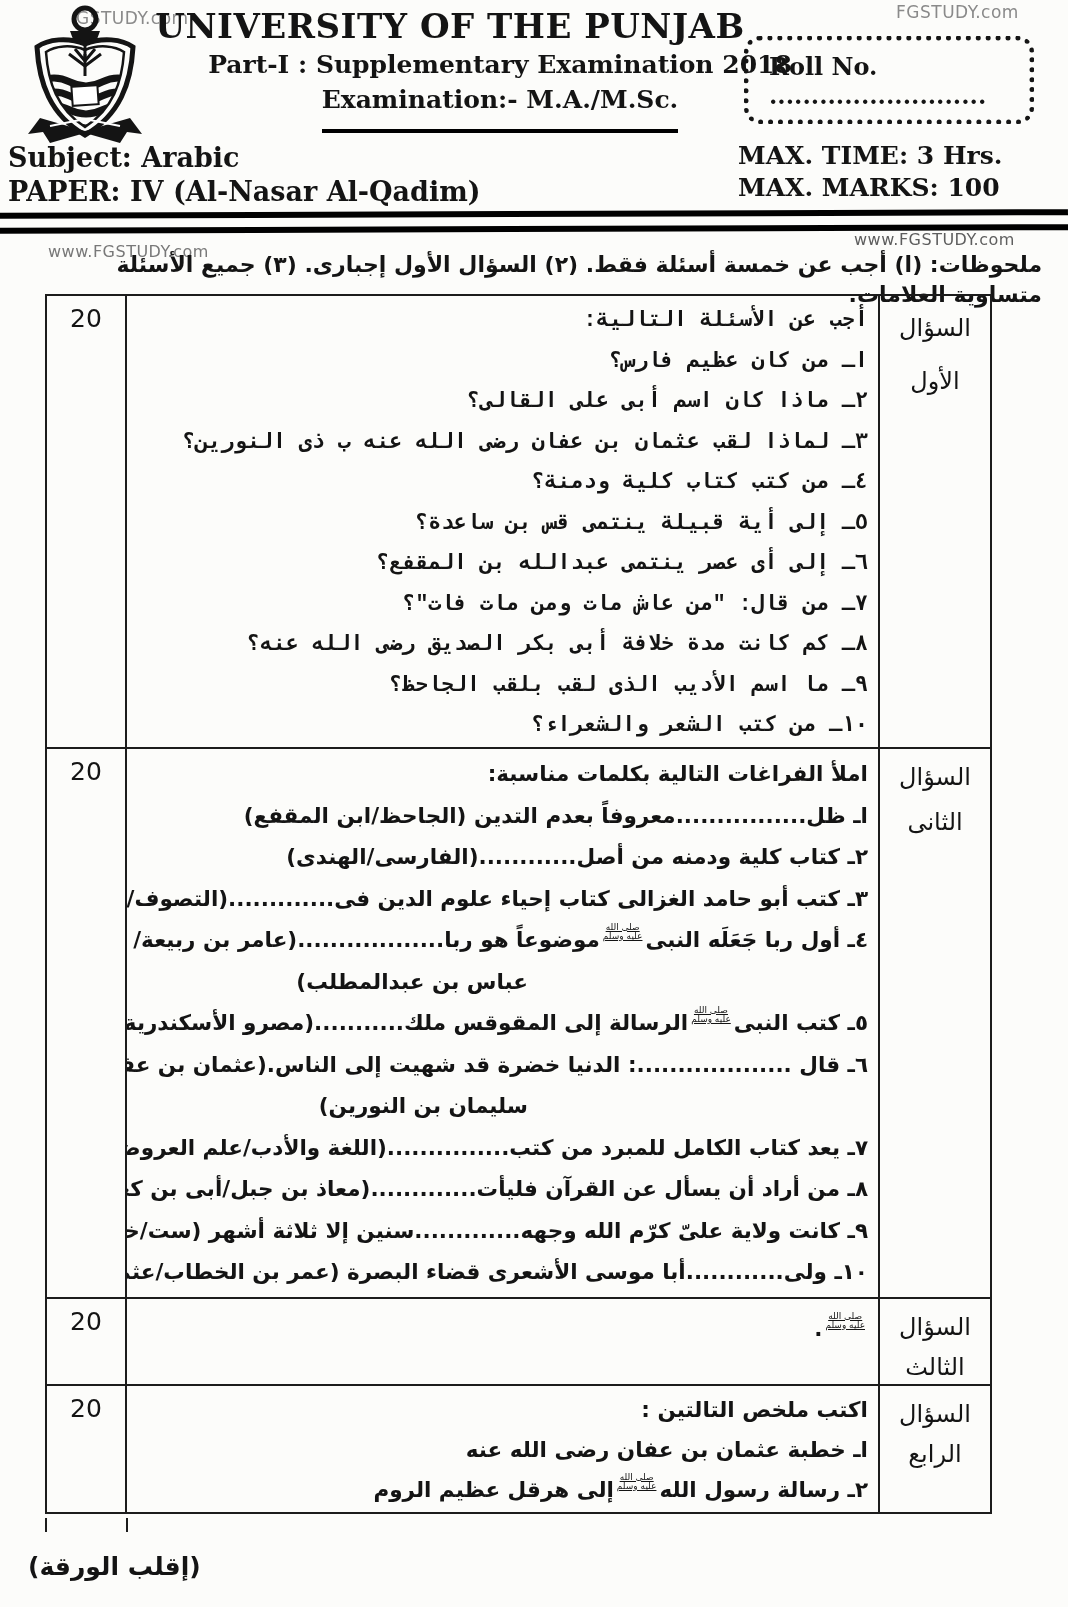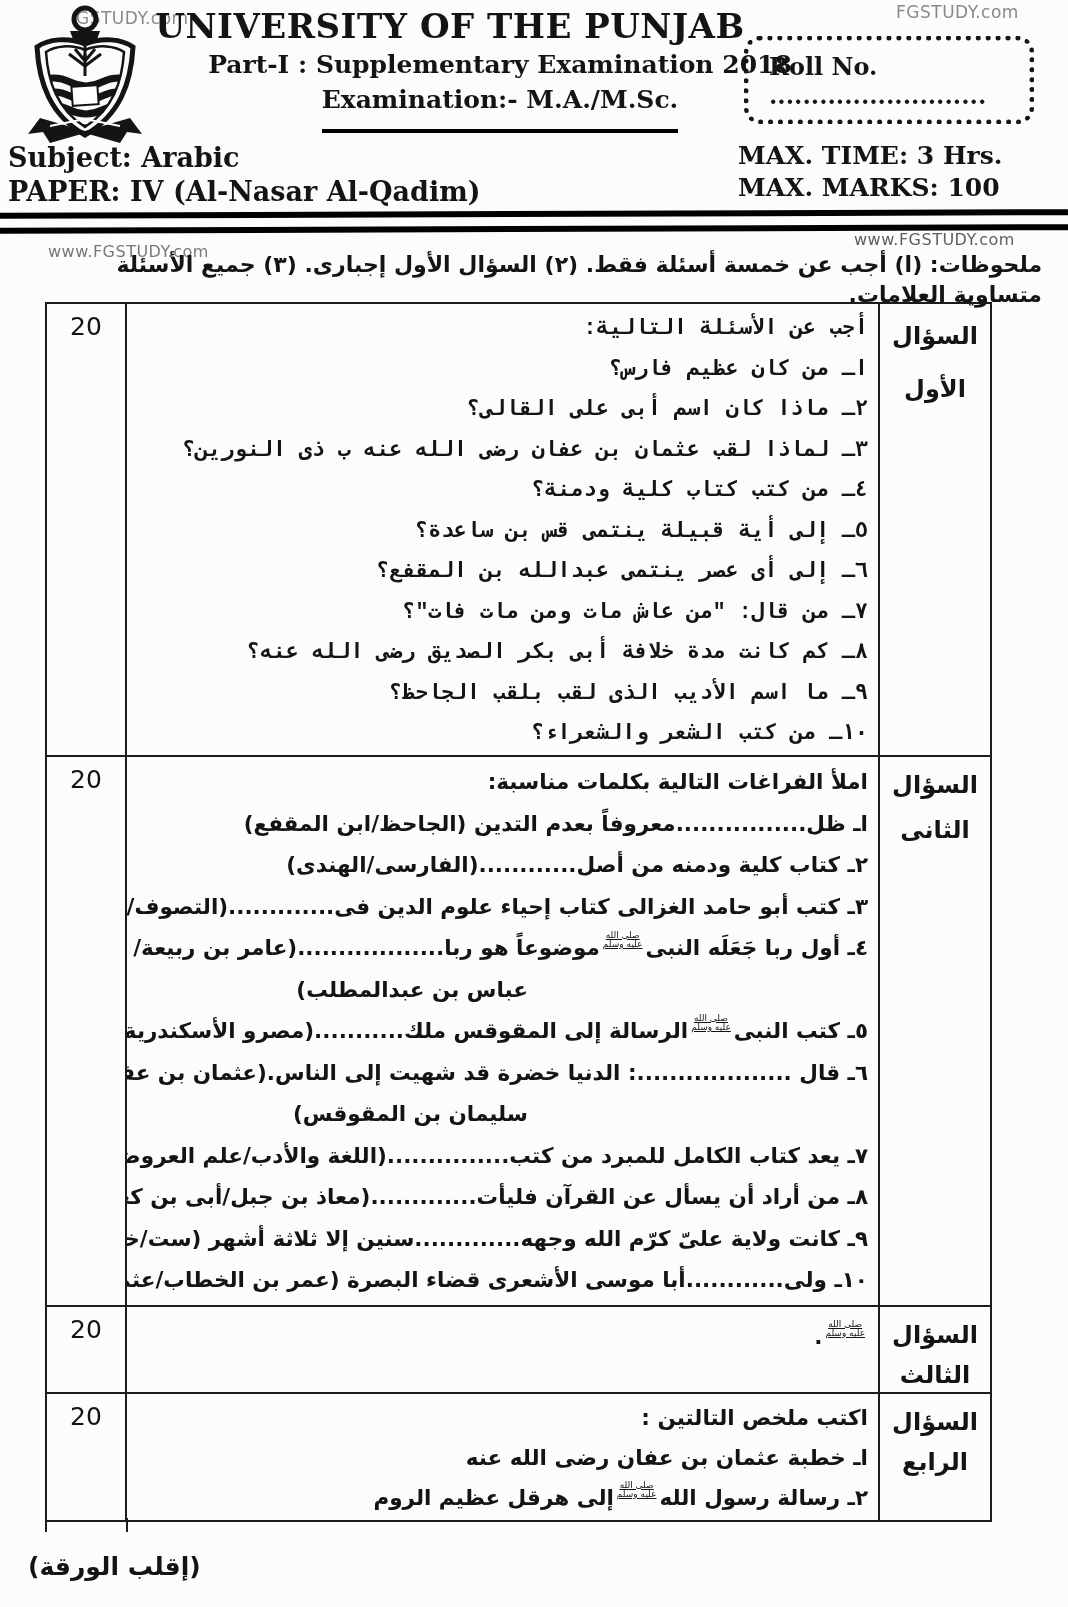--- a/index.html
+++ b/index.html
@@ -32,27 +32,27 @@
   .maxmarks{left:738px;top:173px;font-size:25px;}
   .rule{left:0;top:211px;width:1068px;height:9px;border-top:6px solid #000;border-bottom:6px solid #000;transform:rotate(-0.2deg);}
   .wm-midright{left:854px;top:230px;font-size:16px;color:#5e5e5e;}
   .wm-midleft{left:48px;top:242px;font-size:16px;color:#787878;}
   .instructions{
     left:40px;top:250px;width:1002px;direction:rtl;text-align:right;
     font-weight:bold;font-size:22px;line-height:30px;
   }
 
   
-  .qtable{left:45px;top:302px;width:947px;border:2px solid #1c1c1c;box-sizing:border-box;background:transparent;}
+  .qtable{left:45px;top:294px;width:947px;border:2px solid #1c1c1c;box-sizing:border-box;background:transparent;}
   .qrow{display:flex;box-sizing:border-box;border-bottom:2px solid #1c1c1c;}
   .qrow.last{border-bottom:none;}
   .r1{height:453px;} .r2{height:550px;} .r3{height:87px;} .r4{height:126px;}
   .marks{width:80px;box-sizing:border-box;border-right:2px solid #1c1c1c;text-align:center;font-size:25px;padding-top:8px;}
   .qcontent{flex:1;direction:rtl;text-align:right;padding:4px 10px 0 10px;font-weight:bold;font-size:21.5px;box-sizing:border-box;overflow:hidden;}
-  .qlabel{width:112px;box-sizing:border-box;border-left:2px solid #1c1c1c;direction:rtl;text-align:center;font-weight:bold;font-size:24px;padding-top:6px;}
+  .qlabel{width:112px;box-sizing:border-box;border-left:2px solid #1c1c1c;direction:rtl;text-align:center;font-weight:normal;font-size:24px;padding-top:6px;}
   .r1 .qlabel{line-height:53px;} .r2 .qlabel{line-height:45px;}
   .r3 .qlabel{line-height:40px;padding-top:8px;} .r4 .qlabel{line-height:40px;padding-top:8px;}
   .ln{white-space:nowrap;}
   .r1 .ln{line-height:40.5px;font-family:Liberation Mono, monospace;} .r2 .ln{line-height:41.5px;}
   .r3 .ln{line-height:44px;padding-top:4px;} .r4 .ln{line-height:40px;}
   .cont{padding-right:340px;}
 
   
   .saw{display:inline-block;vertical-align:middle;transform:translateY(-9px);margin:0 3px;font-size:9px;line-height:9.5px;font-weight:400;text-decoration:underline;}
   .saw span{display:block;text-align:center;}
@@ -139,21 +139,21 @@
       <div class="ln">٢ـ  كتاب كلية ودمنه من أصل............(الفارسى/الهندى)</div>
       <div class="ln">٣ـ  كتب أبو حامد الغزالى كتاب إحياء علوم الدين فى.............(التصوف/الفلسفة)</div>
       <div class="ln">
         <span>٤ـ  أول ربا جَعَلَه النبى</span><span class="saw"><span>صلى الله</span><span>عليه وسلم</span></span><span>موضوعاً هو ربا..................(عامر بن ربيعة/</span>
       </div>
       <div class="ln cont">عباس بن عبدالمطلب)</div>
       <div class="ln">
         <span>٥ـ  كتب النبى</span><span class="saw"><span>صلى الله</span><span>عليه وسلم</span></span><span>الرسالة إلى المقوقس ملك...........(مصرو الأسكندرية/الروم)</span>
       </div>
       <div class="ln">٦ـ  قال ...................: الدنيا خضرة قد شهيت إلى الناس.(عثمان بن عفان/</div>
-      <div class="ln cont">سليمان بن المقوقس)</div>
+      <div class="ln cont">سليمان بن النورين)</div>
       <div class="ln">٧ـ  يعد كتاب الكامل للمبرد من كتب...............(اللغة والأدب/علم العروض)</div>
       <div class="ln">٨ـ  من أراد أن يسأل عن القرآن فليأت.............(معاذ بن جبل/أبى بن كعب)</div>
       <div class="ln">٩ـ  كانت ولاية علىّ كرّم الله وجهه.............سنين إلا ثلاثة أشهر (ست/خمس)</div>
       <div class="ln">١٠ـ ولى............أبا موسى الأشعرى قضاء البصرة (عمر بن الخطاب/عثمان بن عفان)</div>
     </div>
     <div class="qlabel">
       <div>السؤال</div>
       <div>الثانى</div>
     </div>
   </div>

